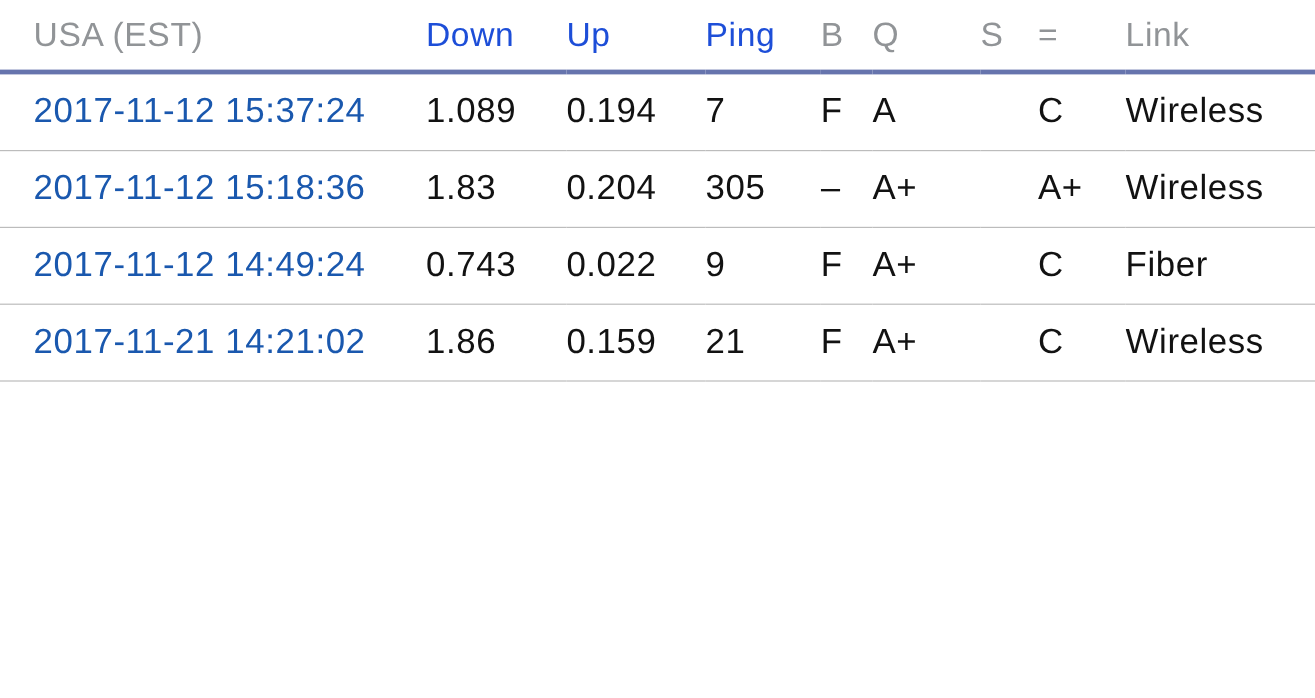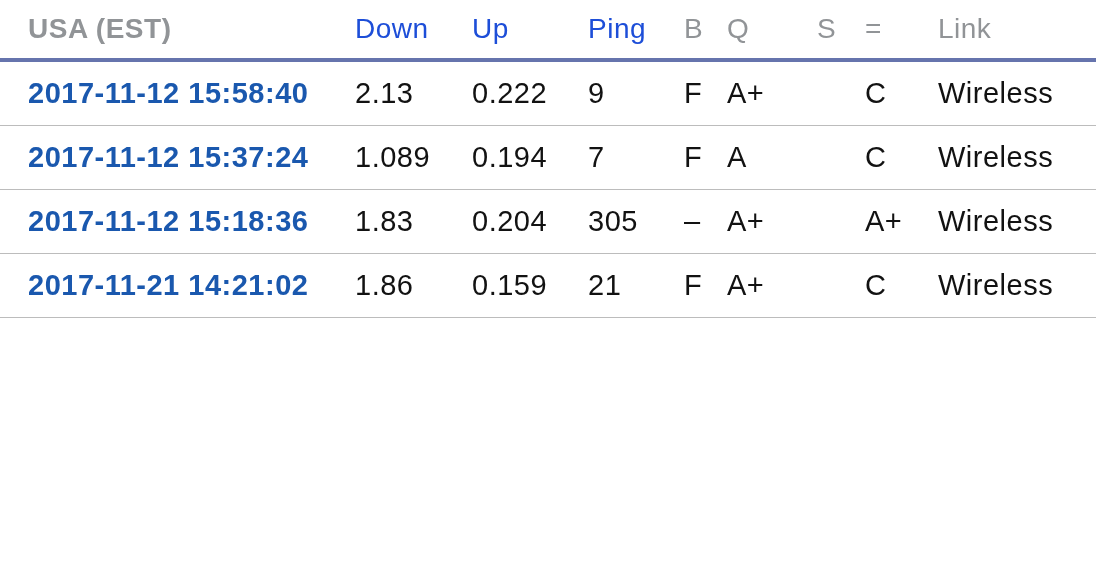--- a/index.html
+++ b/index.html
@@ -39,21 +39,20 @@
     height: 63px;
     border-bottom: 1px solid #bcbcbc;
     color: #121212;
     font-size: 29px;
   }
   tbody td.ts {
     color: #1a58ae;
   }
   .pad-left {
     padding-left: 28px;
-    font-weight: bold;
   }
 </style>
 </head>
 <body>
 
 <table class="results">
   <colgroup>
     <col style="width:355px">
     <col style="width:117px">
     <col style="width:116px">
@@ -72,31 +71,20 @@
       <th class="sortable">Ping</th>
       <th>B</th>
       <th>Q</th>
       <th>S</th>
       <th>=</th>
       <th>Link</th>
     </tr>
   </thead>
   <tbody>
     <tr>
-      <td class="ts pad-left">2017-11-12 15:58:40</td>
-      <td>2.13</td>
-      <td>0.222</td>
-      <td>9</td>
-      <td>F</td>
-      <td>A+</td>
-      <td></td>
-      <td>C</td>
-      <td>Wireless</td>
-    </tr>
-    <tr>
       <td class="ts pad-left">2017-11-12 15:37:24</td>
       <td>1.089</td>
       <td>0.194</td>
       <td>7</td>
       <td>F</td>
       <td>A</td>
       <td></td>
       <td>C</td>
       <td>Wireless</td>
     </tr>
@@ -105,20 +93,31 @@
       <td>1.83</td>
       <td>0.204</td>
       <td>305</td>
       <td>–</td>
       <td>A+</td>
       <td></td>
       <td>A+</td>
       <td>Wireless</td>
     </tr>
     <tr>
+      <td class="ts pad-left">2017-11-12 14:49:24</td>
+      <td>0.743</td>
+      <td>0.022</td>
+      <td>9</td>
+      <td>F</td>
+      <td>A+</td>
+      <td></td>
+      <td>C</td>
+      <td>Fiber</td>
+    </tr>
+    <tr>
       <td class="ts pad-left">2017-11-21 14:21:02</td>
       <td>1.86</td>
       <td>0.159</td>
       <td>21</td>
       <td>F</td>
       <td>A+</td>
       <td></td>
       <td>C</td>
       <td>Wireless</td>
     </tr>

